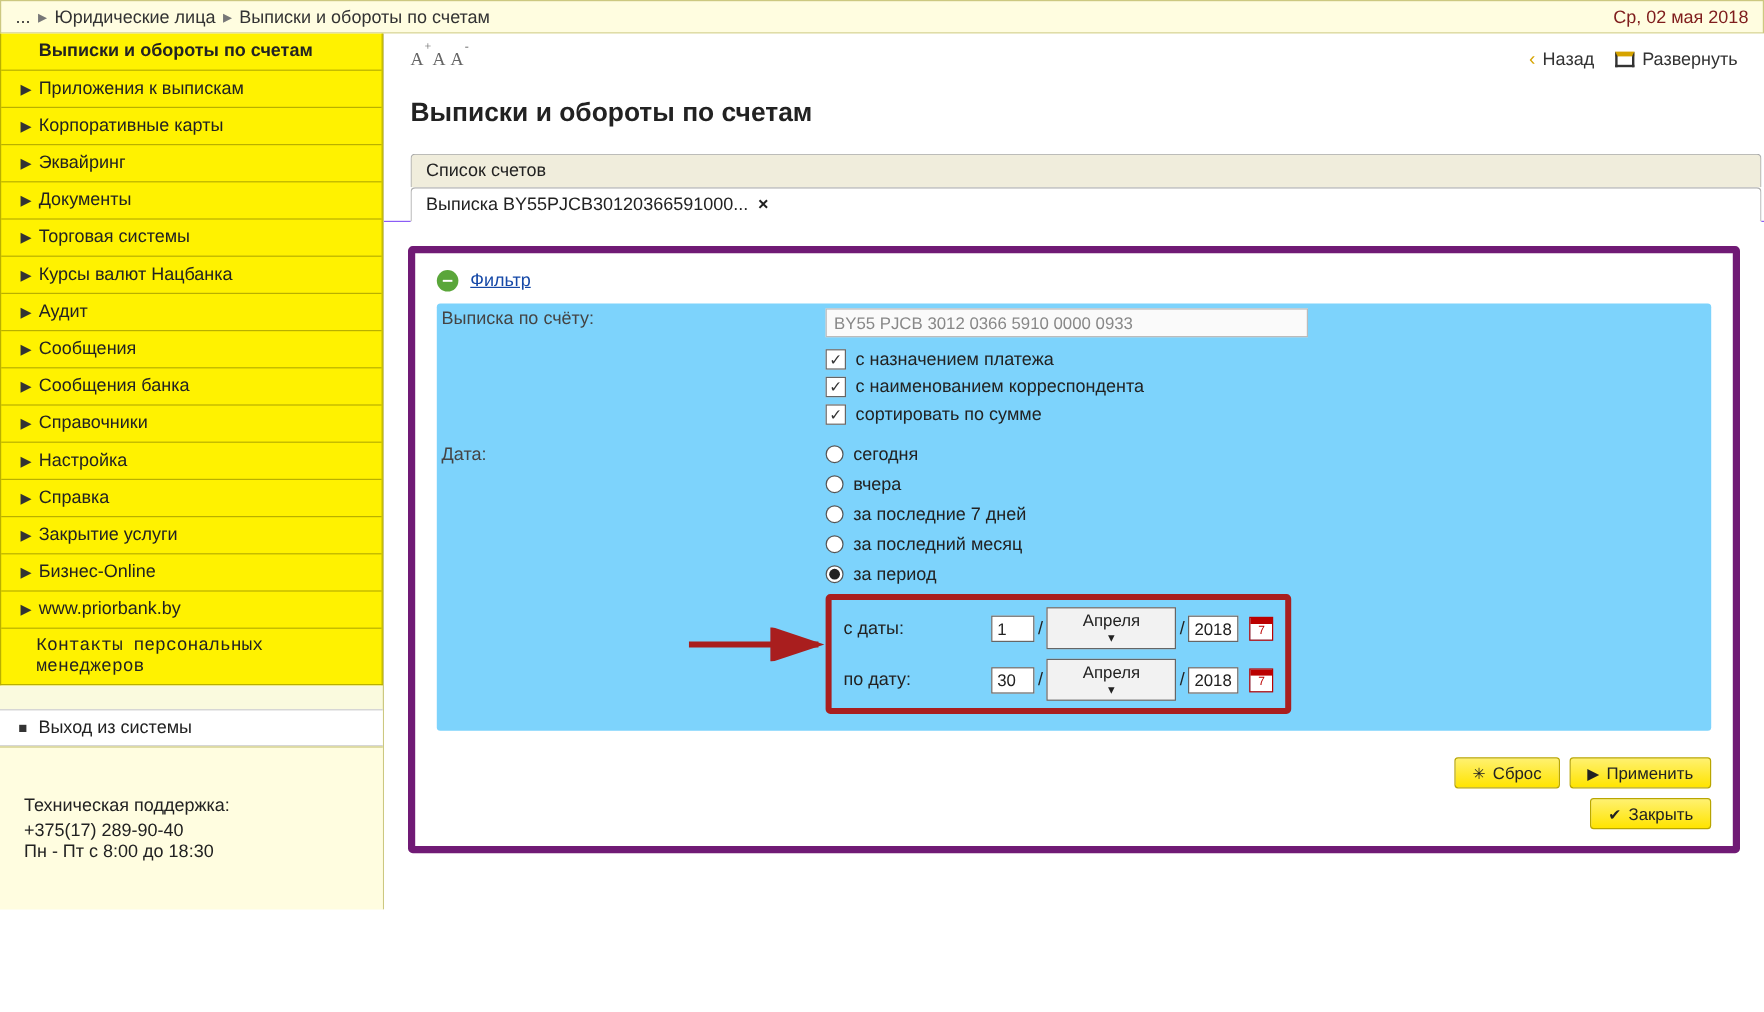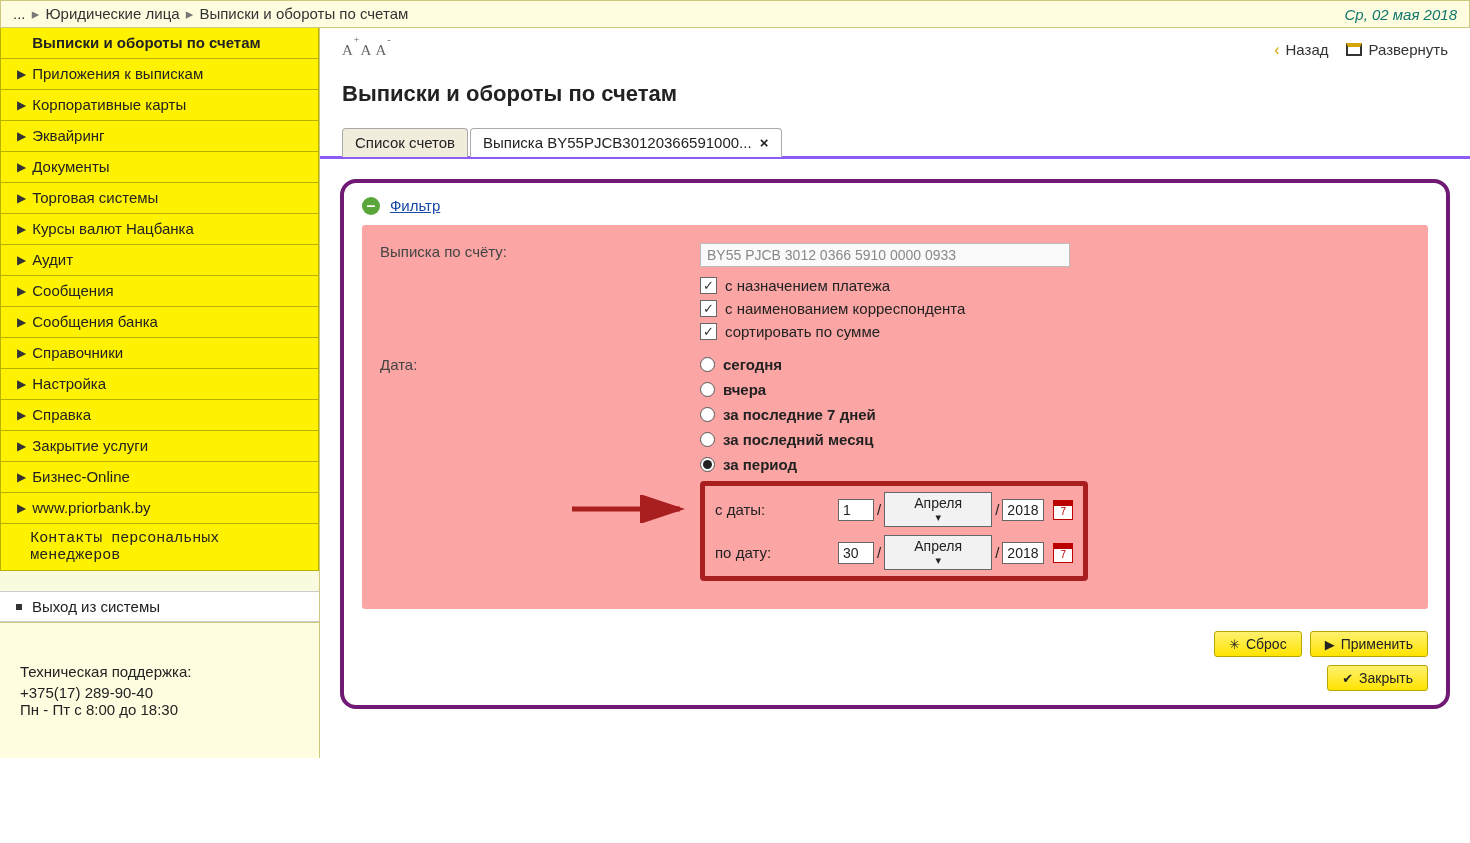--- a/index.html
+++ b/index.html
@@ -15,21 +15,21 @@
     display: flex;
     justify-content: space-between;
     align-items: center;
     padding: 4px 12px;
     background: #fffde0;
     border: 1px solid #ccc880;
     font-size: 15px;
   }
   .breadcrumb-bar .left span { color: #333; }
   .breadcrumb-bar .left .sep { color: #777; margin: 0 2px; }
-  .breadcrumb-bar .right { color: #0f766e; font-style: italic; }
+  .breadcrumb-bar .right { color: #7f1d1d; }
   .layout { display: flex; }
   .sidebar {
     width: 320px;
     background: #fafade;
     border-right: 1px solid #ccc880;
   }
   .sidebar .nav {
     background: #fff200;
     border: 1px solid #b9b000;
     border-top: none;
@@ -98,21 +98,22 @@
     display:flex;align-items:center;gap:6px;
   }
   .topbar .links .back-ico { color:#d6a400; font-size:16px; }
   .topbar .links .expand-ico { width:16px;height:13px;border:2px solid #333;border-top:4px solid #d6a400;display:inline-block; }
 
   .page-title { font-size:22px; font-weight:bold; padding: 12px 22px 20px 22px; }
 
   .tabs {
     display:flex;
     padding-left: 22px;
-    border-bottom: 3px solid #8b5cf6;
+    border-bottom: 1px solid #8b5cf6;
+    flex-direction: column;
   }
   .tab {
     border:1px solid #aaa;
     border-bottom:none;
     background: #f0eddc;
     padding: 5px 12px;
     margin-right:2px;
     border-radius:4px 4px 0 0;
     cursor:pointer;
     font-size:15px;
@@ -122,22 +123,22 @@
   .tab.active {
     background:#fff;
     font-weight:normal;
     top:1px;
     border-bottom:1px solid #fff;
   }
   .tab .x { margin-left:4px; font-weight:bold; cursor:pointer; }
 
   .panel {
     margin: 20px;
-    border:4px solid #701a75;
-    border-radius:16px;
+    border:6px solid #701a75;
+    border-radius:4px;
     background:#fff;
   }
   .filter-hdr {
     padding: 14px 18px 10px 18px;
   }
   .filter-link {
     color:#1548a7;
     text-decoration:underline;
     cursor:pointer;
     font-size:15px;
@@ -149,45 +150,45 @@
     background:#5aa63a;
     color:#fff;
     align-items:center;
     justify-content:center;
     font-weight:bold;
     margin-right:6px;
     font-size:16px;
     line-height:1;
   }
   .filter-body {
-    background:#fca5a5;
+    background:#7dd3fc;
     margin: 0 18px 14px 18px;
-    padding: 18px;
+    padding: 4px;
     border-radius:3px;
     font-size:15px;
     position:relative;
   }
   .row { display:flex; margin-bottom:10px; }
   .col-label { width:320px; color:#444; }
   .col-input { flex:1; }
   .acct-input {
     background:#fafafa;
     border:1px solid #bbb;
     padding:3px 6px;
-    width:370px;
+    width:402px;
     color:#888;
     font-size:14px;
   }
   .chk-line { display:flex; align-items:center; margin-bottom:6px; }
   .chk {
     width:17px;height:17px;border:1px solid #666;background:#fff;
     display:inline-flex;align-items:center;justify-content:center;
     margin-right:8px;font-size:13px;color:#333;
   }
-  .radio-line { display:flex; align-items:center; margin-bottom:8px;font-weight:bold; }
+  .radio-line { display:flex; align-items:center; margin-bottom:8px; }
   .radio {
     width:15px;height:15px;border:1px solid #555;border-radius:50%;background:#fff;
     margin-right:8px;display:inline-flex;align-items:center;justify-content:center;
   }
   .radio.checked::after {
     content:'';width:9px;height:9px;background:#222;border-radius:50%;
   }
   .arrow {
     position:absolute;
     left:210px;

